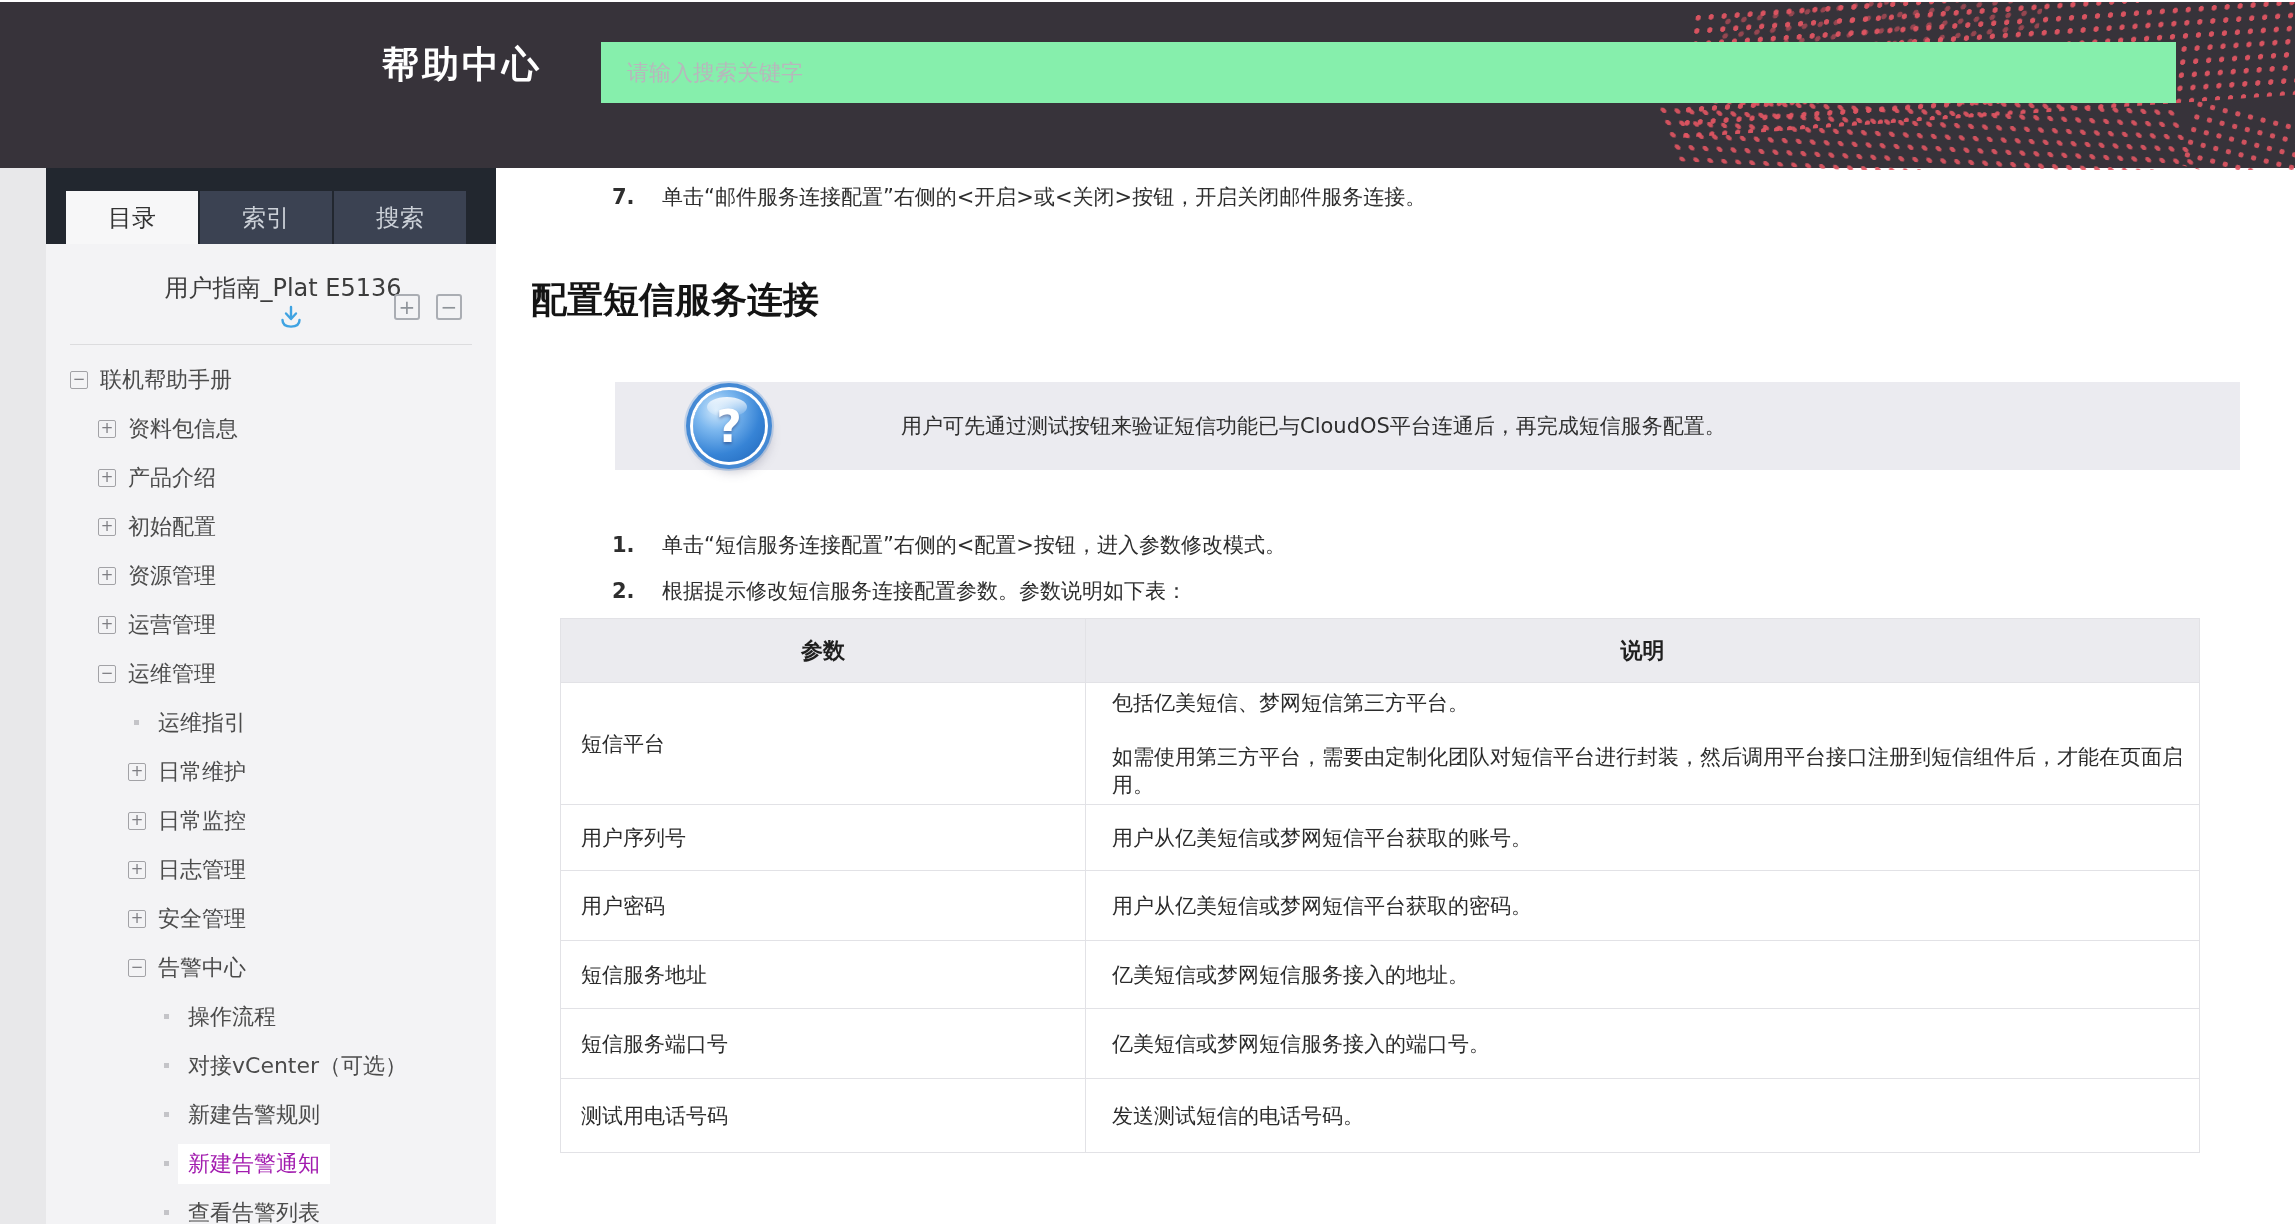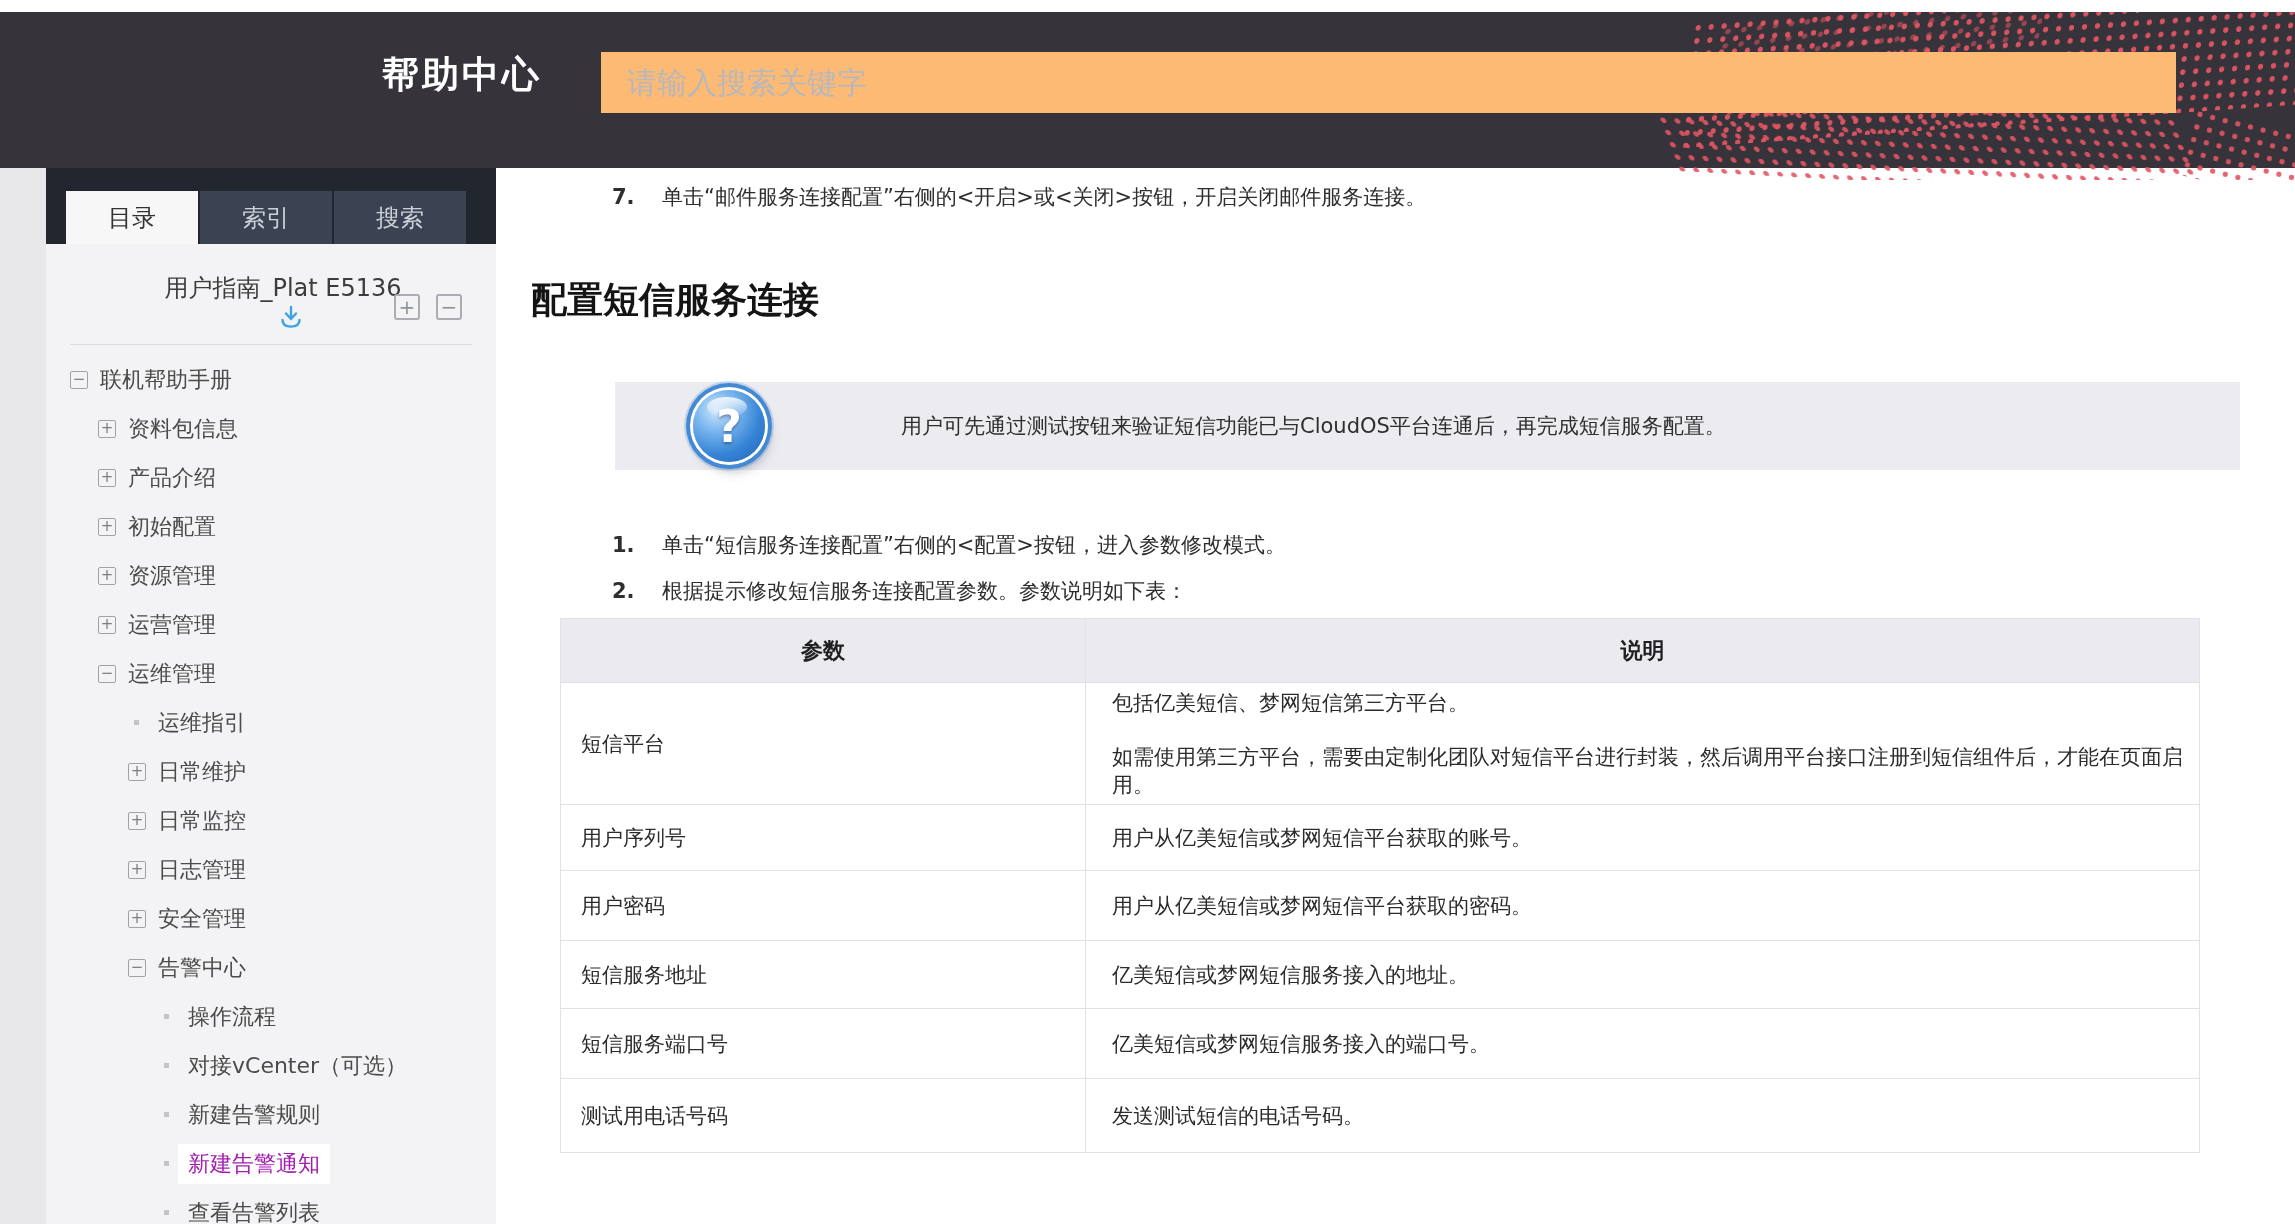--- a/index.html
+++ b/index.html
@@ -1,24 +1,24 @@
 <!DOCTYPE html>
 <html><head>
 <meta charset="utf-8">
 <style>
   * { margin:0; padding:0; box-sizing:border-box; }
   html,body { width:2295px; height:1224px; }
   body { font-family:"DejaVu Sans","Liberation Sans",sans-serif; background:#fff; }
   .app { position:relative; width:2295px; height:1224px; overflow:hidden; background:#fff; }
 
   
-  .header { position:absolute; left:0; top:12px; width:2295px; height:168px; background:#37333a; overflow:hidden; }
+  .header { position:absolute; left:0; top:2px; width:2295px; height:168px; background:#37333a; overflow:hidden; }
   .header-title { position:absolute; left:382px; top:38px; font-size:37px; font-weight:700; color:#ffffff; letter-spacing:3px; z-index:3; }
   .search-input { position:absolute; left:601px; top:40px; width:1575px; height:61px; border:none; outline:none;
-                  background:#fdba74; font-size:30px; color:#555; padding:0 26px; z-index:2; }
+                  background:#86efac; font-size:22px; color:#555; padding:0 26px; z-index:2; }
   .search-input::placeholder { color:#b7b7bc; }
   .dots { position:absolute; z-index:1;
           background-image:radial-gradient(circle, #e25562 2.4px, rgba(226,85,98,0) 3px);
           background-size:13px 13px; }
   .dots-a { right:-30px; top:-12px; width:640px; height:125px; transform:rotate(-4deg) skewX(-10deg); opacity:.95; }
   .dots-b { left:1660px; top:92px; width:530px; height:80px; transform:rotate(3deg) skewX(24deg); opacity:.9;
             background-size:14px 12px; }
   .dots-c { left:2185px; top:108px; width:120px; height:70px; transform:rotate(14deg); opacity:.9; }
   .dots-d { left:1715px; top:-6px; width:330px; height:52px; transform:rotate(-7deg) skewX(-18deg); opacity:.55;
             background-size:16px 14px; }

